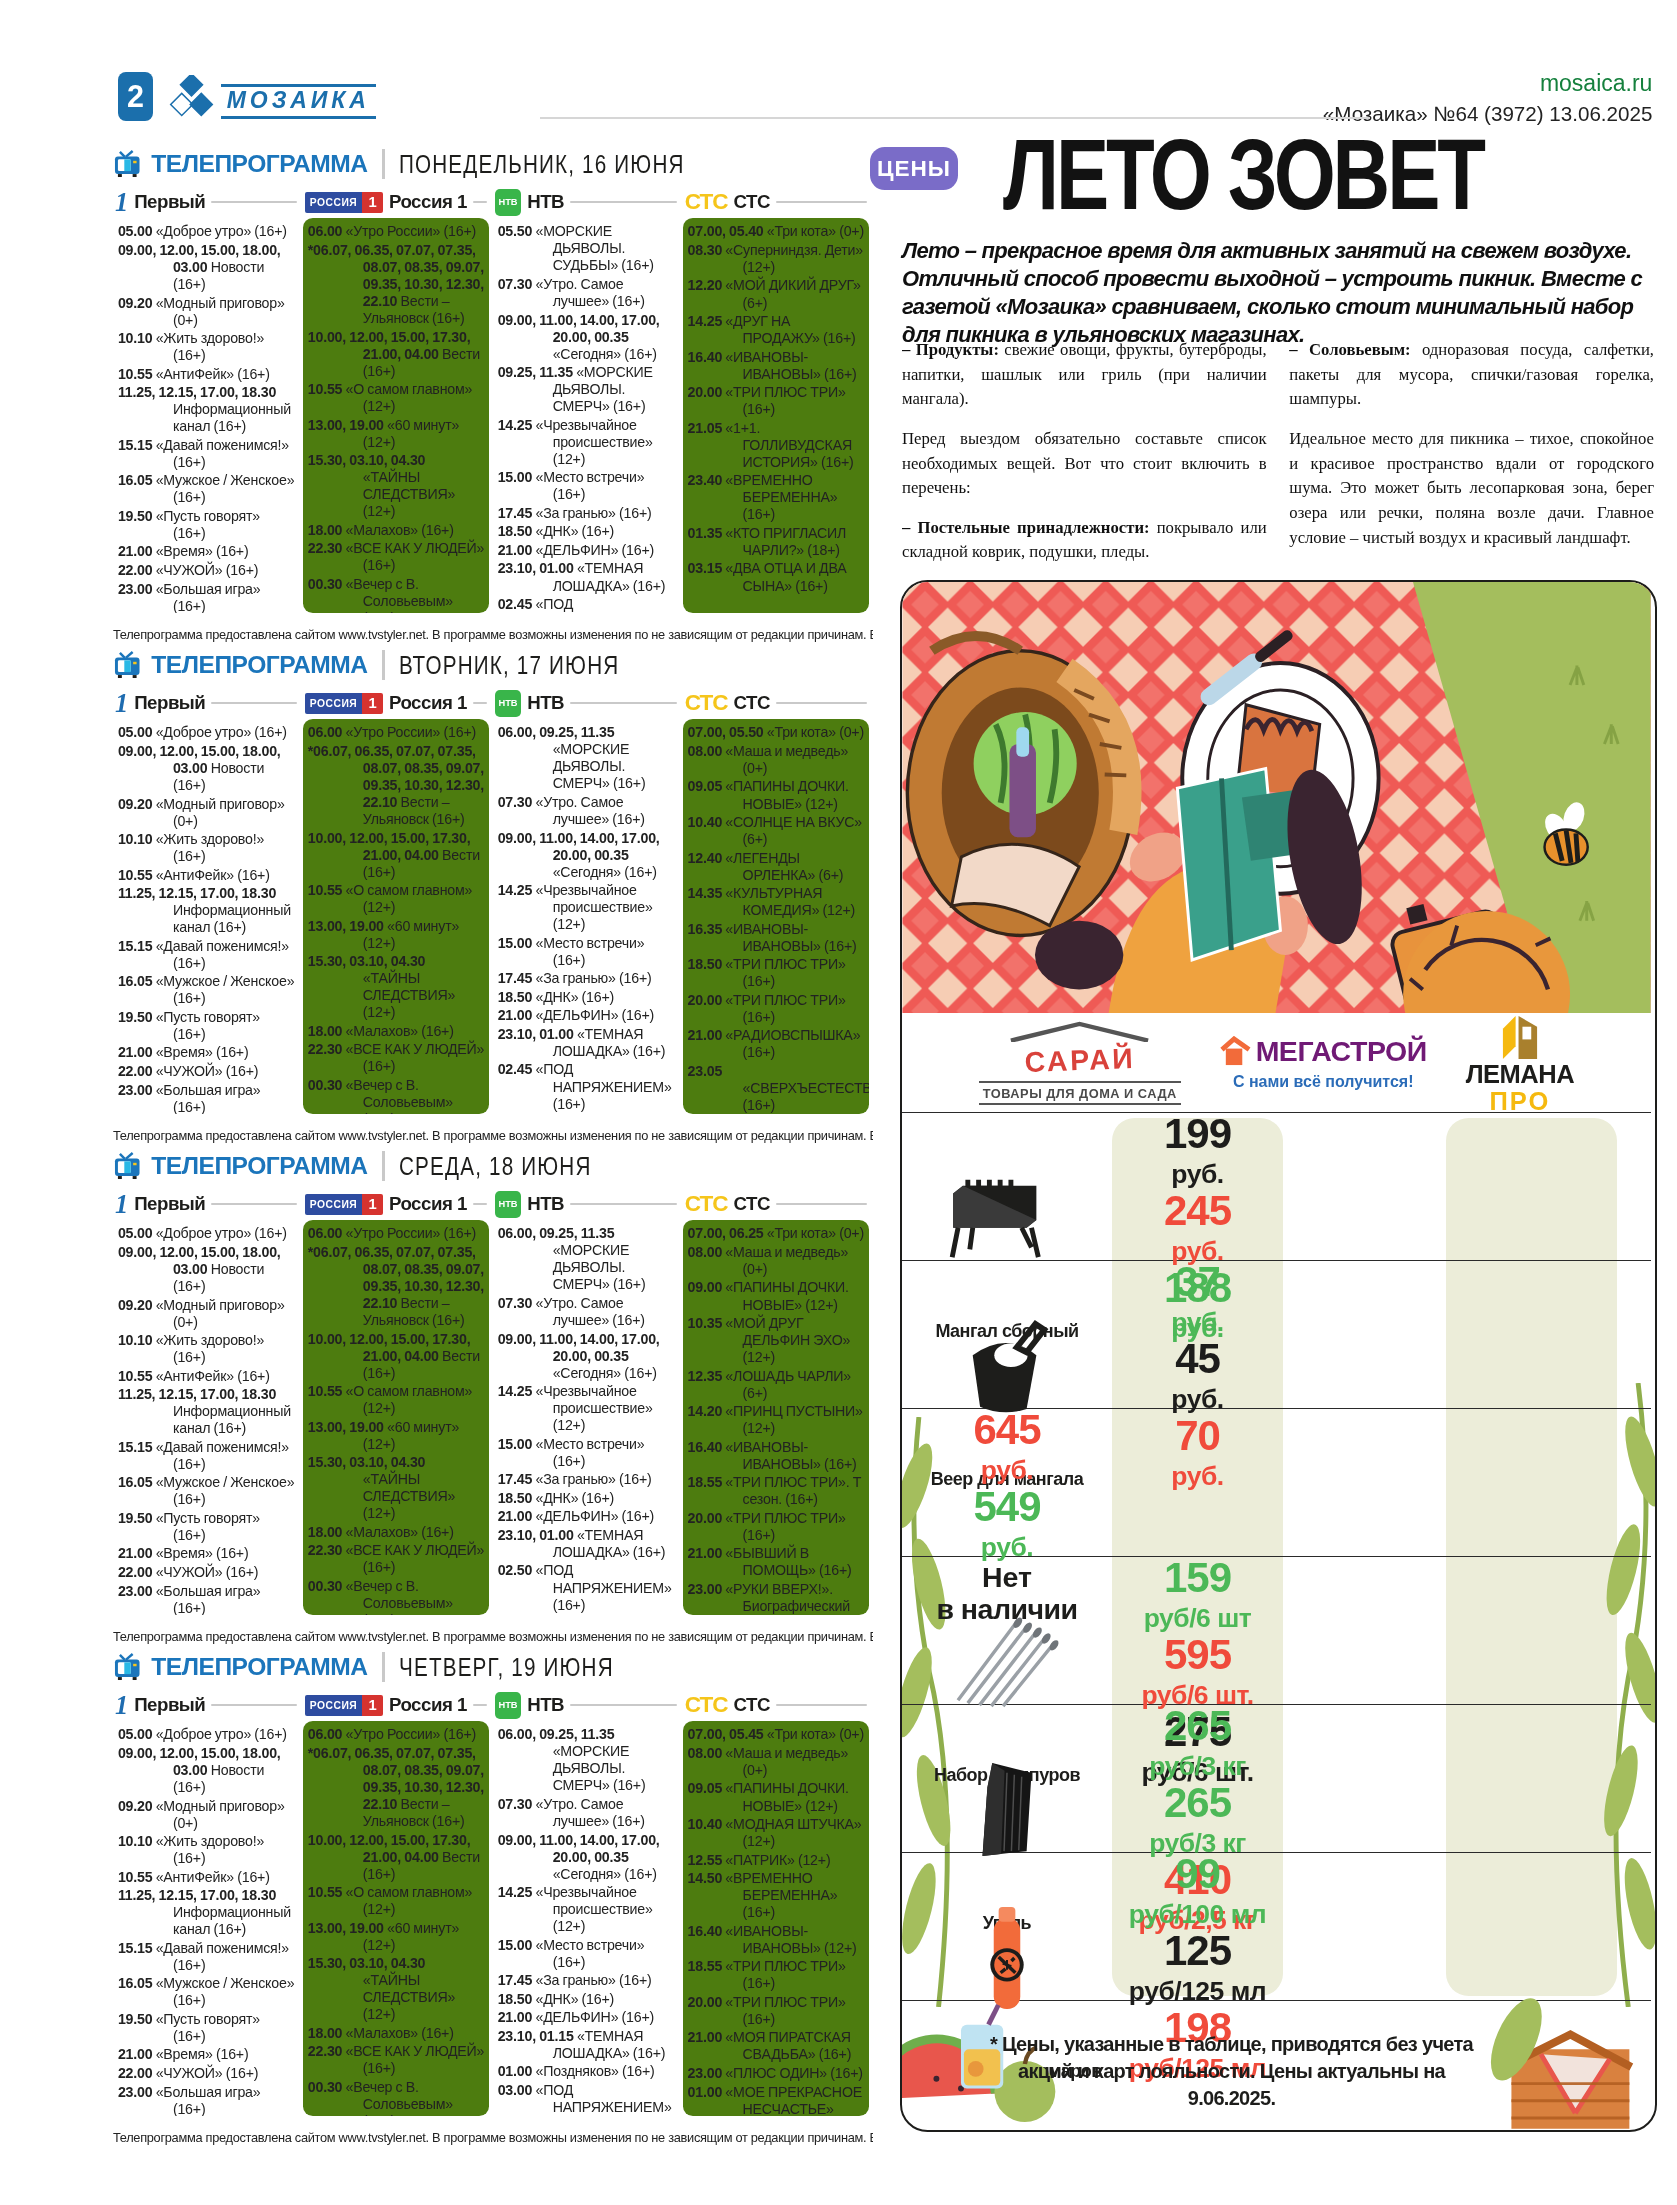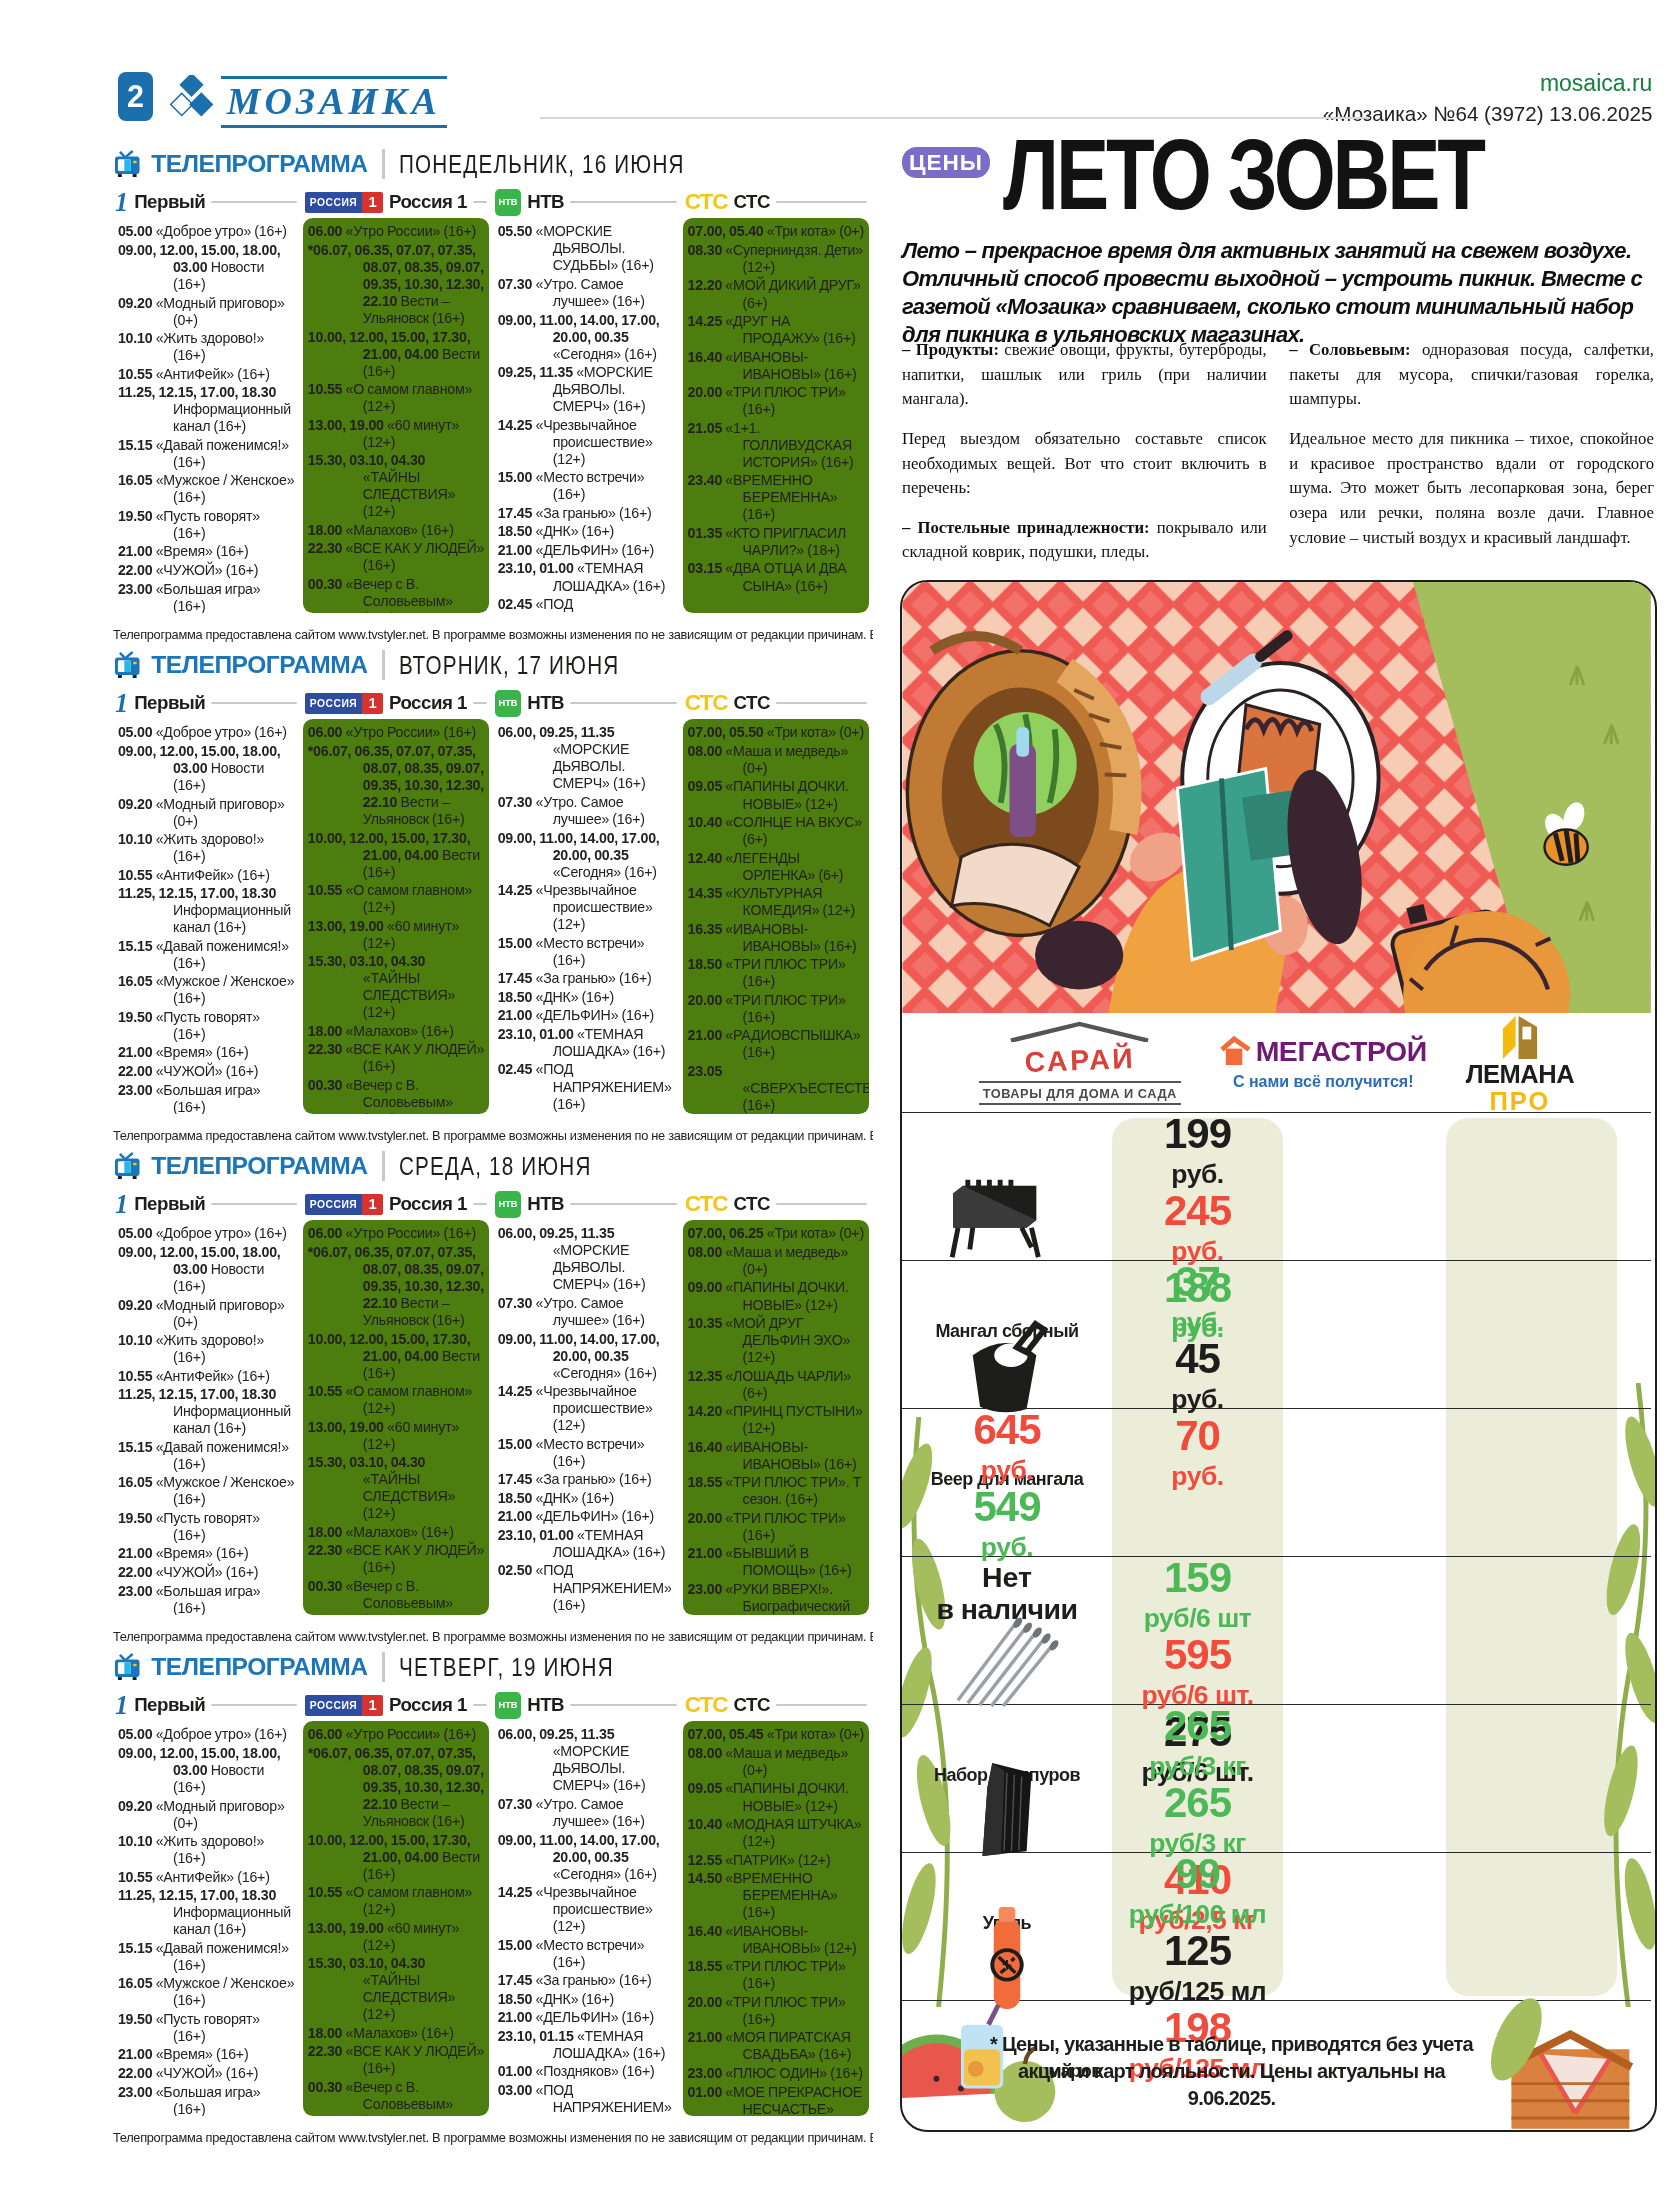--- a/index.html
+++ b/index.html
@@ -2,21 +2,21 @@
 <html style="font-size:7.9px"><head>
 <meta charset="utf-8">
 <style>
   html,body{margin:0;padding:0;}
   body{width:1677px;height:2205px;position:relative;background:#fff;color:#1d1d1b;
        font-family:"Liberation Sans",sans-serif;overflow:hidden;}
   
   .page-num{position:absolute;left:118px;top:72px;width:35px;height:49px;background:#1B6FAC;
     border-radius:7.9px;color:#fff;font-size:30.5px;font-weight:700;display:flex;align-items:center;justify-content:center;}
   .brand{position:absolute;left:169px;top:75px;display:flex;align-items:center;gap:6.9px;color:#1B6FAC;}
-  .brand-word{font-family:Liberation Serif, serif;font-style:italic;font-weight:700;font-size:38px;
+  .brand-word{font-family:Liberation Sans, sans-serif;font-style:italic;font-weight:700;font-size:23px;
     letter-spacing:3.9px;border-top:3.4px solid #1B6FAC;border-bottom:3.4px solid #1B6FAC;padding:0 5.9px 2px 5.9px;}
   .mast-right{position:absolute;right:24.6px;top:70px;text-align:right;}
   .site{font-size:23px;color:#15803d;}
   .issue{font-size:20.6px;color:#222;margin-top:4.9px;}
   .mast-rule{position:absolute;left:540px;top:117px;width:830px;height:1.5px;background:#d6d6d6;}
   
   .tv{position:absolute;left:113px;top:143px;width:760px;}
   .day-block{height:501px;position:relative;}
   .day-head{display:flex;align-items:center;gap:9.8px;height:42px;}
   .sec-label{color:#1B75BB;font-weight:800;font-size:24.6px;letter-spacing:-0.5px;}
@@ -39,21 +39,21 @@
   .lg{display:none;}
   .c-first .lg-first{display:inline-block;font-family:"Liberation Serif",serif;font-style:italic;
     font-weight:900;font-size:26.5px;color:#1E6CB0;line-height:1;}
   .c-rus .lg-rus{display:inline-flex;}
   .rus-l{background:#2E4CA0;color:#fff;font-size:10.3px;font-weight:700;padding:4.9px 4.9px;border-radius:2px 0 0 2px;letter-spacing:0.5px;}
   .rus-r{background:#D6332F;color:#fff;font-weight:900;font-size:14.7px;padding:2.5px 6.4px;border-radius:0 2px 2px 0;display:flex;align-items:center;}
   .c-ntv .lg-ntv{display:flex;width:26.5px;height:26.5px;background:#39B54A;border-radius:4.9px;color:#fff;
     align-items:center;justify-content:center;font-weight:900;font-size:9.3px;}
   .c-sts .lg-sts{display:inline-block;color:#F5C51B;font-weight:900;font-size:22.6px;letter-spacing:-1px;}
   
-  .badge{position:absolute;left:902px;top:147px;width:88px;height:31px;background:#7A6CC8;border-radius:14.7px;
+  .badge{position:absolute;left:870px;top:147px;width:88px;height:43px;background:#7A6CC8;border-radius:14.7px;
     color:#fff;font-weight:800;font-size:22.6px;display:flex;align-items:center;justify-content:center;letter-spacing:1px;}
   .headline{position:absolute;left:1003px;top:117px;font-size:101px;font-weight:900;letter-spacing:-3.9px;
     transform:scaleX(.79);transform-origin:left top;white-space:nowrap;color:#121212;}
   .intro{position:absolute;left:902px;top:237px;width:752px;font-style:italic;font-weight:700;font-size:22px;
     line-height:1.28;letter-spacing:-0.7px;color:#101010;}
   .body-text{position:absolute;left:902px;top:338px;width:752px;height:237px;column-count:2;column-gap:22.6px;
     font-family:"Liberation Serif",serif;font-size:16.7px;line-height:1.48;text-align:justify;color:#101010;overflow:hidden;}
   .body-text p{margin:0 0 14.7px 0;}
   .lead{font-weight:700;}
   

